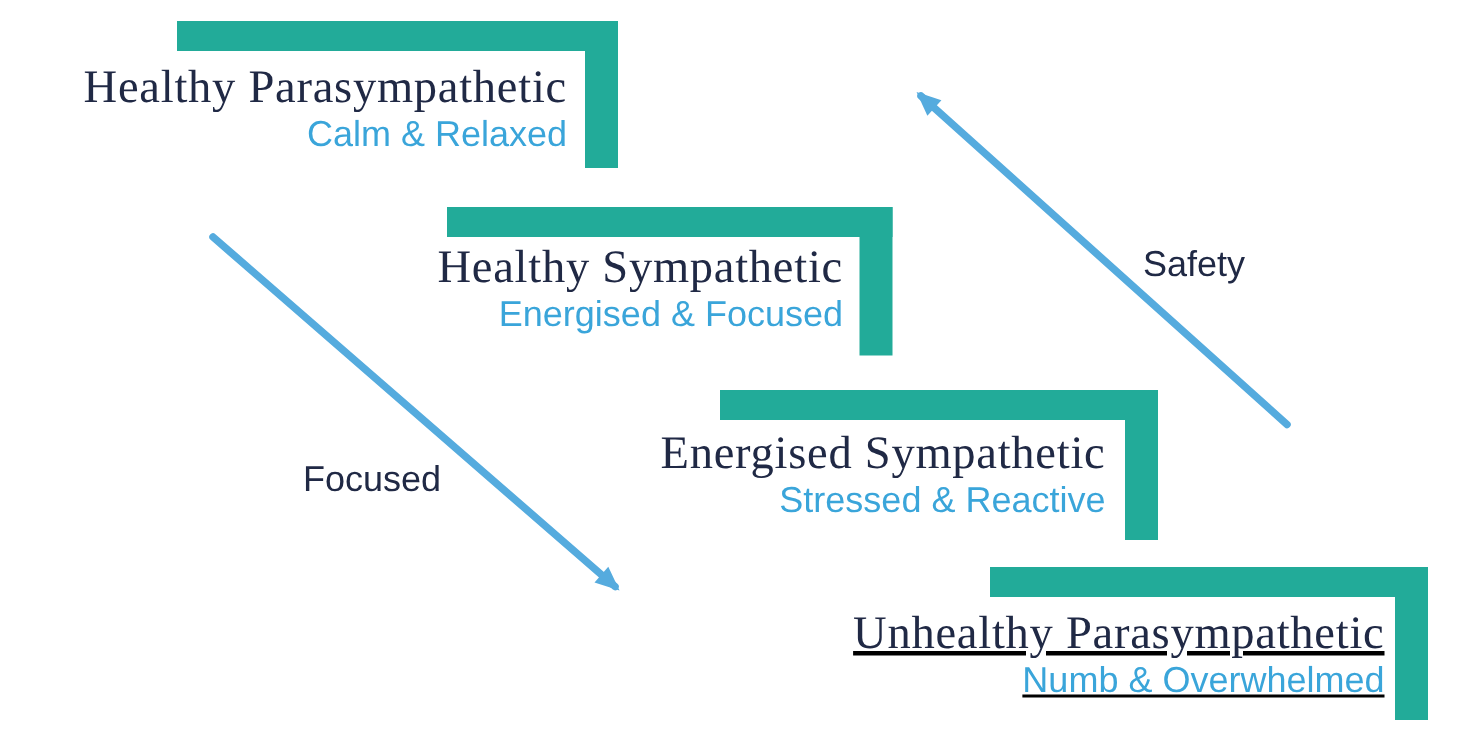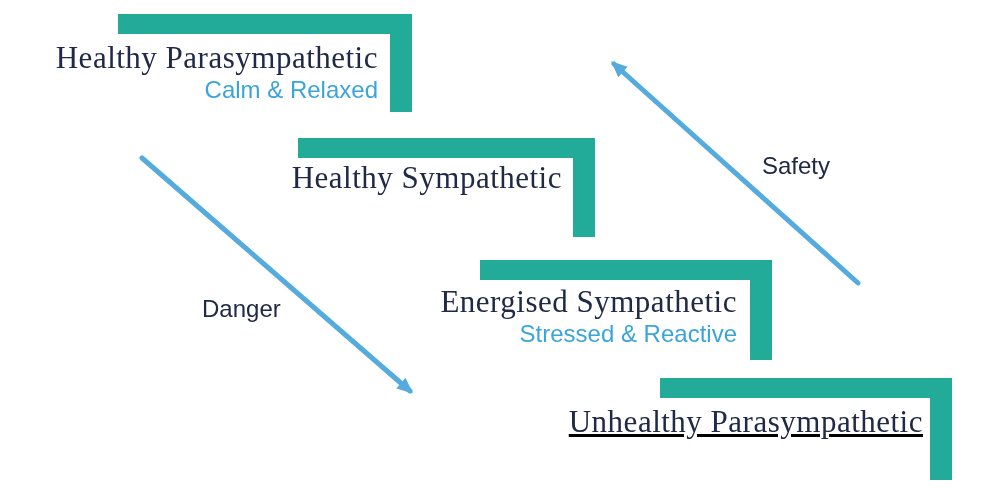--- a/index.html
+++ b/index.html
@@ -42,20 +42,21 @@
     font-size:24px;
     line-height:1.1;
     margin-top:1px;
     color:var(--blue);
   }
   .arrow-label{
     position:absolute;
     font-size:24px;
     color:var(--navy);
     white-space:nowrap;
+    margin-top:11px;
   }
   .arrows-overlay{
     position:absolute;
     left:0;top:0;width:988px;height:494px;
     pointer-events:none;
   }
   .arrow-line{
     stroke:var(--arrow);
     stroke-width:5;
     stroke-linecap:round;
@@ -68,39 +69,41 @@
 
   <div class="bracket" style="left:118px;top:14px;width:294px;height:98px;"></div>
   <div class="step-text" style="right:610px;top:40px;">
     <div class="step-title">Healthy Parasympathetic</div>
     <div class="step-subtitle">Calm &amp; Relaxed</div>
   </div>
 
   <div class="bracket" style="left:298px;top:138px;width:297px;height:99px;"></div>
   <div class="step-text" style="right:426px;top:160px;">
     <div class="step-title">Healthy Sympathetic</div>
+    <div class="step-subtitle">Energised &amp; Focused</div>
   </div>
 
   <div class="bracket" style="left:480px;top:260px;width:292px;height:100px;"></div>
   <div class="step-text" style="right:251px;top:284px;">
     <div class="step-title">Energised Sympathetic</div>
     <div class="step-subtitle">Stressed &amp; Reactive</div>
   </div>
 
   <div class="bracket" style="left:660px;top:378px;width:292px;height:102px;"></div>
   <div class="step-text" style="right:65px;top:404px;text-decoration:underline;">
     <div class="step-title">Unhealthy Parasympathetic</div>
+    <div class="step-subtitle">Numb &amp; Overwhelmed</div>
   </div>
 
   <svg class="arrows-overlay" viewBox="0 0 988 494" xmlns="http://www.w3.org/2000/svg">
     <defs>
       <marker id="ah" markerWidth="20" markerHeight="18" refX="13" refY="8" orient="auto" markerUnits="userSpaceOnUse">
         <path d="M1,1 L17,8 L1,15 Z" style="fill:var(--arrow)"></path>
       </marker>
     </defs>
     <line class="arrow-line" x1="142" y1="158" x2="410" y2="391" marker-end="url(#ah)"></line>
     <line class="arrow-line" x1="858" y1="283" x2="614" y2="64" marker-end="url(#ah)"></line>
   </svg>
 
-  <div class="arrow-label" style="left:202px;top:295px;">Danger</div>
+  <div class="arrow-label" style="left:202px;top:295px;">Focused</div>
   <div class="arrow-label" style="left:762px;top:152px;">Safety</div>
 
 </div>
 
 </body></html>

